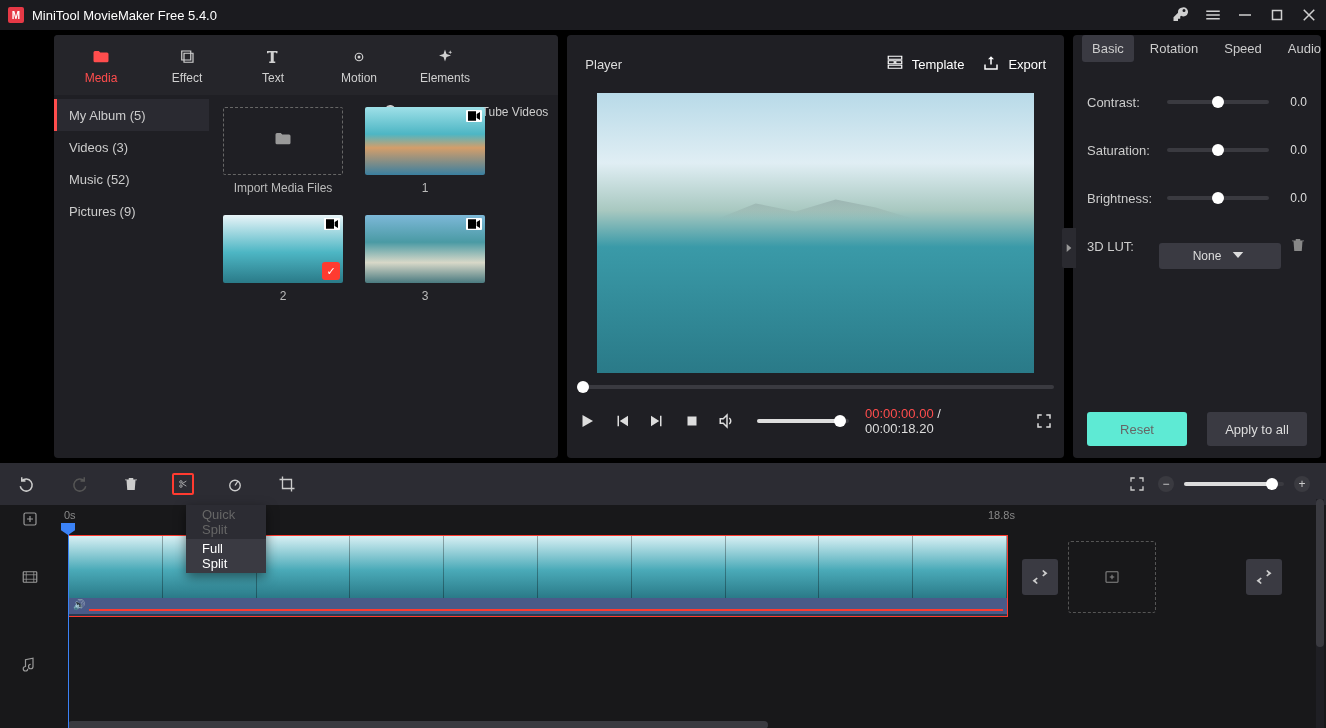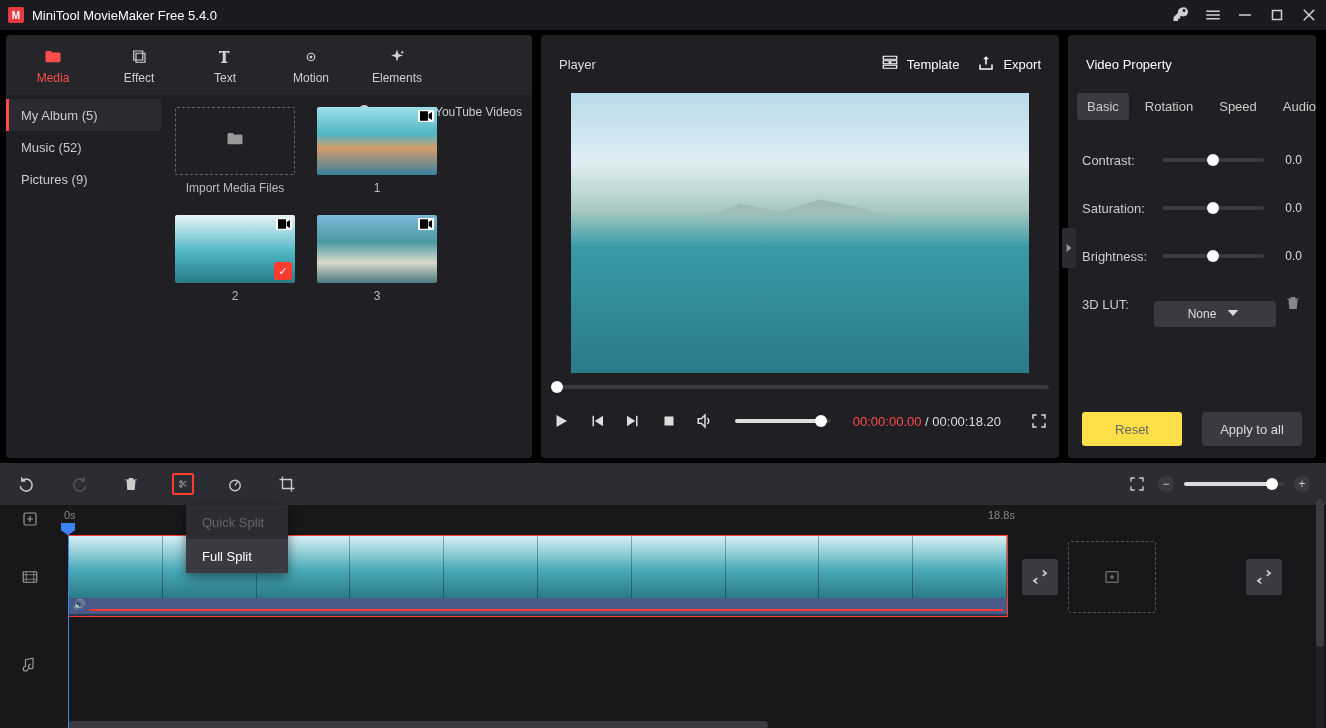--- a/index.html
+++ b/index.html
@@ -8,21 +8,21 @@
 .logo { width: 16px; height: 16px; background: #e63946; border-radius: 2px; margin-right: 8px; display:flex;align-items:center;justify-content:center;color:#fff;font-size:10px;font-weight:bold; }
 .title { color: #fff; font-size: 13px; font-weight: 500; flex: 1; }
 .title-ctrls { display: flex; align-items: center; gap: 14px; }
 .title-ctrls .tc { width: 18px; height: 18px; display:flex;align-items:center;justify-content:center;color:#d0d0d0;cursor:pointer; }
 .key { color: #f7c948; }
 
 .upper { display: flex; gap: 9px; padding: 5px 5px 0 6px; height: 428px; }
 .panel { background: #1f1f24; border-radius: 4px; display: flex; flex-direction: column; }
 
 
-.left { width: 526px; }
+.left { width: 526px; margin-left: 48px; }
 .toolbar { height: 60px; display: flex; align-items: center; padding: 0 4px; background: #25252a; border-top-left-radius:4px;border-top-right-radius:4px; }
 .tbtn { width: 86px; height: 56px; display:flex;flex-direction:column;align-items:center;justify-content:center;gap:3px;color:#d0d0d0;cursor:pointer; font-size:12px;}
 .tbtn.active { color: #ff4d4d; }
 .tbtn .ico { height: 22px; display:flex;align-items:center;justify-content:center;font-size:18px; }
 .left-body { flex:1; display:flex; }
 .sidebar { width: 155px; padding-top: 4px; }
 .sb-item { height: 32px; display:flex;align-items:center;padding:0 15px; color:#ccc; cursor:pointer; font-size:13px; position:relative; }
 .sb-item.active { background: #2a2a31; }
 .sb-item.active::before { content:''; position:absolute; left:0;top:0;bottom:0;width:3px;background:#ff4d4d; }
 .dl-link { position:absolute; right:10px; top:6px; font-size:12px; color:#ccc; display:flex;align-items:center;gap:6px; cursor:pointer; }
@@ -69,35 +69,35 @@
 .rtab.active { background:#3a3a42; }
 .prop-row { display:flex;align-items:center; padding: 0 14px; height:48px; }
 .prop-label { width:72px; font-size:13px; color:#ccc; }
 .prop-slider { flex:1; height:4px; background:#3a3a40; border-radius:2px; position:relative; margin:0 8px; }
 .prop-slider .dot { position:absolute;left:50%;top:-4px;width:12px;height:12px;background:#fff;border-radius:50%;transform:translateX(-50%); }
 .prop-val { width:30px; text-align:right; color:#ddd; font-size:12px; }
 .lut-sel { flex:1; height:26px; background:#3a3a42; border-radius:3px; display:flex;align-items:center;justify-content:center;gap:8px;color:#ddd;font-size:12px;cursor:pointer;margin-top:20px; }
 .lut-del { margin-left:8px; color:#888; cursor:pointer; }
 .rfoot { position:absolute; bottom:12px; left:14px; right:14px; display:flex; gap:20px; justify-content:center; }
 .rbtn { flex:1; height:34px; background:#3a3a42; border-radius:3px; display:flex;align-items:center;justify-content:center;color:#ddd;cursor:pointer;font-size:13px; }
-.rbtn.dis { background:#fde047; color:#666; cursor:default; }
+.rbtn.dis { background:#5eead4; color:#666; cursor:default; }
 
 
 .tl { position:relative; background:#18181a; height:290px; margin-top:5px; }
 .tl-tools { height:42px; background:#2c2c33; display:flex;align-items:center;padding:0 16px;gap:30px; position:relative; }
 .tl-ico { width:22px;height:22px;display:flex;align-items:center;justify-content:center;color:#ccc;cursor:pointer;font-size:15px; }
 .tl-ico.disabled { color:#555; }
 .split-box { border:2px solid #ff3b30; border-radius:2px; padding:3px 4px; }
 .zoom-area { margin-left:auto; display:flex;align-items:center;gap:10px; }
 .zoom-track { width:100px; height:4px; background:#3a3a40; border-radius:2px; position:relative; }
 .zoom-track .fill { position:absolute;left:0;top:0;bottom:0;width:88%;background:#ddd;border-radius:2px; }
 .zoom-track .dot { position:absolute;left:88%;top:-4px;width:12px;height:12px;background:#fff;border-radius:50%;transform:translateX(-50%); }
 .zbtn { width:16px;height:16px;border-radius:50%;background:#3a3a40;color:#ccc;display:flex;align-items:center;justify-content:center;font-size:12px;cursor:pointer; }
 
-.split-menu { position:absolute; left:186px; top:42px; width:102px; background:#2c2c33; border-radius:0 0 3px 3px; box-shadow:0 4px 12px rgba(0,0,0,.5); z-index:20; }
+.split-menu { position:absolute; left:186px; top:42px; width:80px; background:#2c2c33; border-radius:0 0 3px 3px; box-shadow:0 4px 12px rgba(0,0,0,.5); z-index:20; }
 .sm-item { height:34px; display:flex;align-items:center;padding:0 16px;font-size:13px;cursor:pointer; }
 .sm-item.dis { color:#666; cursor:default; }
 .sm-item.hl { background:#3a3a42; color:#fff; }
 
 .tl-body { display:flex; height:226px; }
 .tl-left { width:60px; display:flex;flex-direction:column; }
 .tl-left-row { flex:0 0 auto; display:flex;align-items:center;justify-content:center;color:#999; }
 .tl-right { flex:1; position:relative; overflow:hidden; }
 .ruler { height:28px; position:relative; }
 .rmark { position:absolute; top:4px; font-size:11px; color:#888; }
@@ -198,20 +198,23 @@
           </span>
         <span>Elements</span>
       </div>
     </div>
     <div class="left-body">
       <div class="sidebar">
         <div class="sb-item active">
             <span>My Album (5)</span>
           </div>
         <div class="sb-item">
+            <span>Videos (3)</span>
+          </div>
+        <div class="sb-item">
             <span>Music (52)</span>
           </div>
         <div class="sb-item">
             <span>Pictures (9)</span>
           </div>
       </div>
       <div class="media-area">
         <div class="dl-link">
           <span><svg viewBox="0 0 24 24" width="14" height="14">
                 <path d="M6 19a5 5 0 0 1 0-10 7 7 0 0 1 13 2 4 4 0 0 1 0 8H6zm6-3 3-3h-2V9h-2v4H9z"></path>
@@ -330,21 +333,20 @@
     </div>
   </div>
 
   <div class="chev">
       <svg viewBox="0 0 24 24" width="10" height="14">
         <path d="M8 5l8 7-8 7z"></path>
       </svg>
     </div>
 
   <div class="panel right">
-    <div class="rhead">Video Property</div>
     <div class="rtabs">
       <div class="rtab active">Basic</div>
       <div class="rtab">Rotation</div>
       <div class="rtab">Speed</div>
       <div class="rtab">Audio</div>
     </div>
     <div class="prop-row">
       <div class="prop-label">Contrast:</div>
       <div class="prop-slider">
           <div class="dot"></div>

